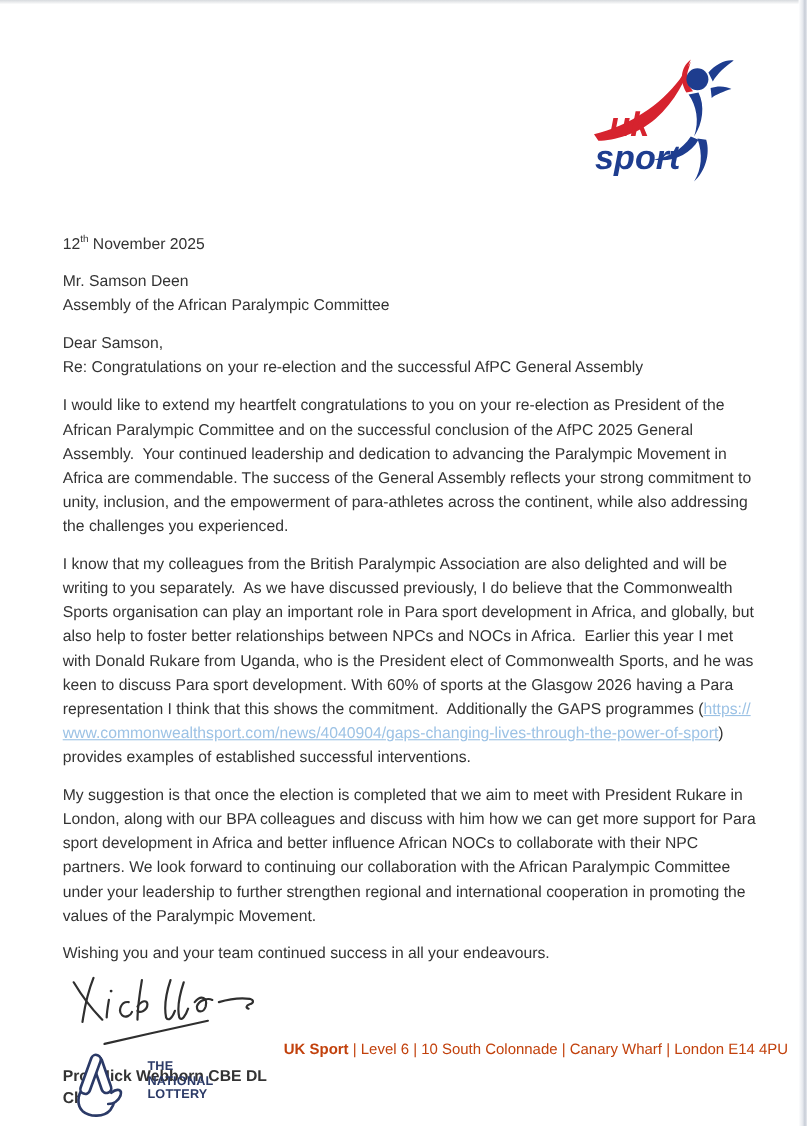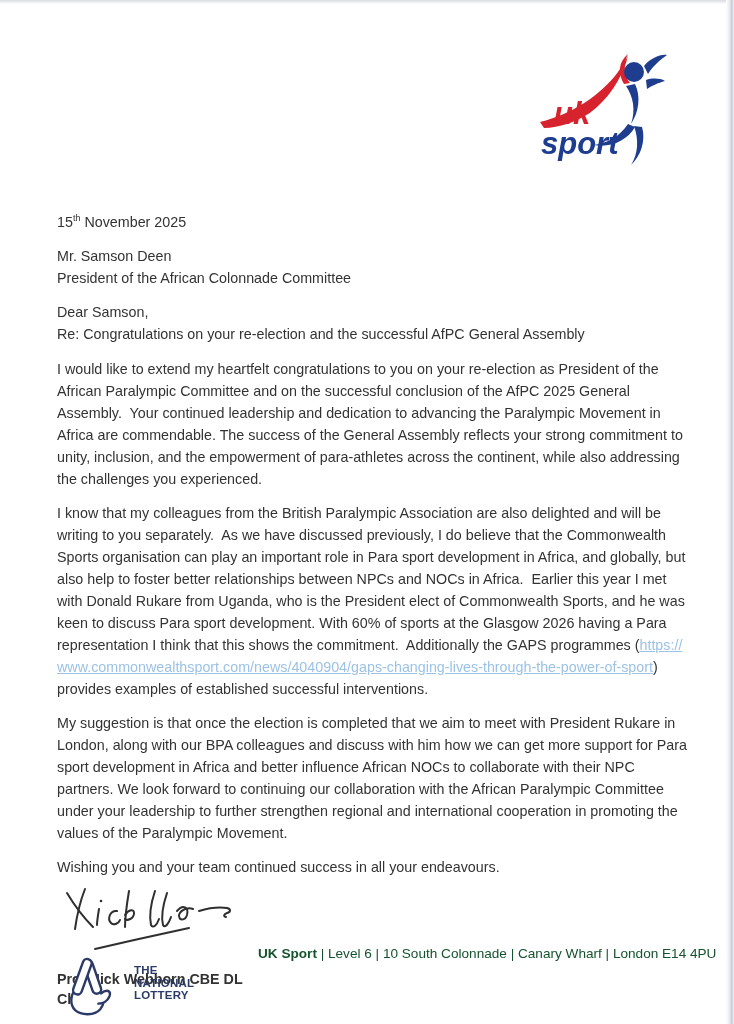--- a/index.html
+++ b/index.html
@@ -45,21 +45,21 @@
   .footer { position:absolute; left:0; top:936px; width:734px; height:70px; }
   .lottery { position:absolute; left:64px; top:20px; display:flex; align-items:flex-start;gap:12px; }
   .lottery svg { width:52px; height:60px; display:block; }
   .lottery-text {
     margin-left:6px; margin-top:8px;
     color:#2b3a67; font-weight:bold; font-size:11.5px; line-height:12.5px;
     letter-spacing:0.2px;
   }
   .footer-address {
     position:absolute; left:258px; top:8px;
-    color:#14532d; font-size:13.6px; line-height:19px;
+    color:#c2410c; font-size:13.6px; line-height:19px;
   }
   .footer-address .org { font-weight:bold; }
 </style>
 </head>
 <body>
 
 <div class="page">
   <div class="edge-top"></div>
   <div class="edge-right"></div>
 
@@ -80,25 +80,25 @@
 
       <path d="M96,76 C101,90 100,104 93,115 C103,106 108,90 104,77 Z" fill="#1e3d8f"></path>
 
       <text x="16" y="74" class="logo-uk">uk</text>
       <text x="3" y="104" class="logo-sport">sport</text>
     </svg>
   </div>
 
   <div class="content">
 
-    <p class="block"><span>15</span><sup class="ord">th</sup><span> November 2025</span></p>
+    <p class="block"><span>12</span><sup class="ord">th</sup><span> November 2025</span></p>
 
     <div class="block">
       <p class="line">Mr. Samson Deen</p>
-      <p class="line">President of the African Colonnade Committee</p>
+      <p class="line">Assembly of the African Paralympic Committee</p>
     </div>
 
     <p class="line">Dear Samson,</p>
     <p class="subject">Re: Congratulations on your re-election and the successful AfPC General Assembly</p>
 
     <p class="para">I would like to extend my heartfelt congratulations to you on your re-election as President of the African Paralympic Committee and on the successful conclusion of the AfPC 2025 General Assembly.  Your continued leadership and dedication to advancing the Paralympic Movement in Africa are commendable. The success of the General Assembly reflects your strong commitment to unity, inclusion, and the empowerment of para-athletes across the continent, while also addressing the challenges you experienced.</p>
 
     <p class="para"><span>I know that my colleagues from the British Paralympic Association are also delighted and will be writing to you separately.  As we have discussed previously, I do believe that the Commonwealth Sports organisation can play an important role in Para sport development in Africa, and globally, but also help to foster better relationships between NPCs and NOCs in Africa.  Earlier this year I met with Donald Rukare from Uganda, who is the President elect of Commonwealth Sports, and he was keen to discuss Para sport development. With 60% of sports at the Glasgow 2026 having a Para representation I think that this shows the commitment.  Additionally the GAPS programmes (</span><a class="doc-link">https://www.commonwealthsport.com/news/4040904/gaps-changing-lives-through-the-power-of-sport</a><span>) provides examples of established successful interventions.</span></p>
 
     <p class="para">My suggestion is that once the election is completed that we aim to meet with President Rukare in London, along with our BPA colleagues and discuss with him how we can get more support for Para sport development in Africa and better influence African NOCs to collaborate with their NPC partners. We look forward to continuing our collaboration with the African Paralympic Committee under your leadership to further strengthen regional and international cooperation in promoting the values of the Paralympic Movement.</p>

